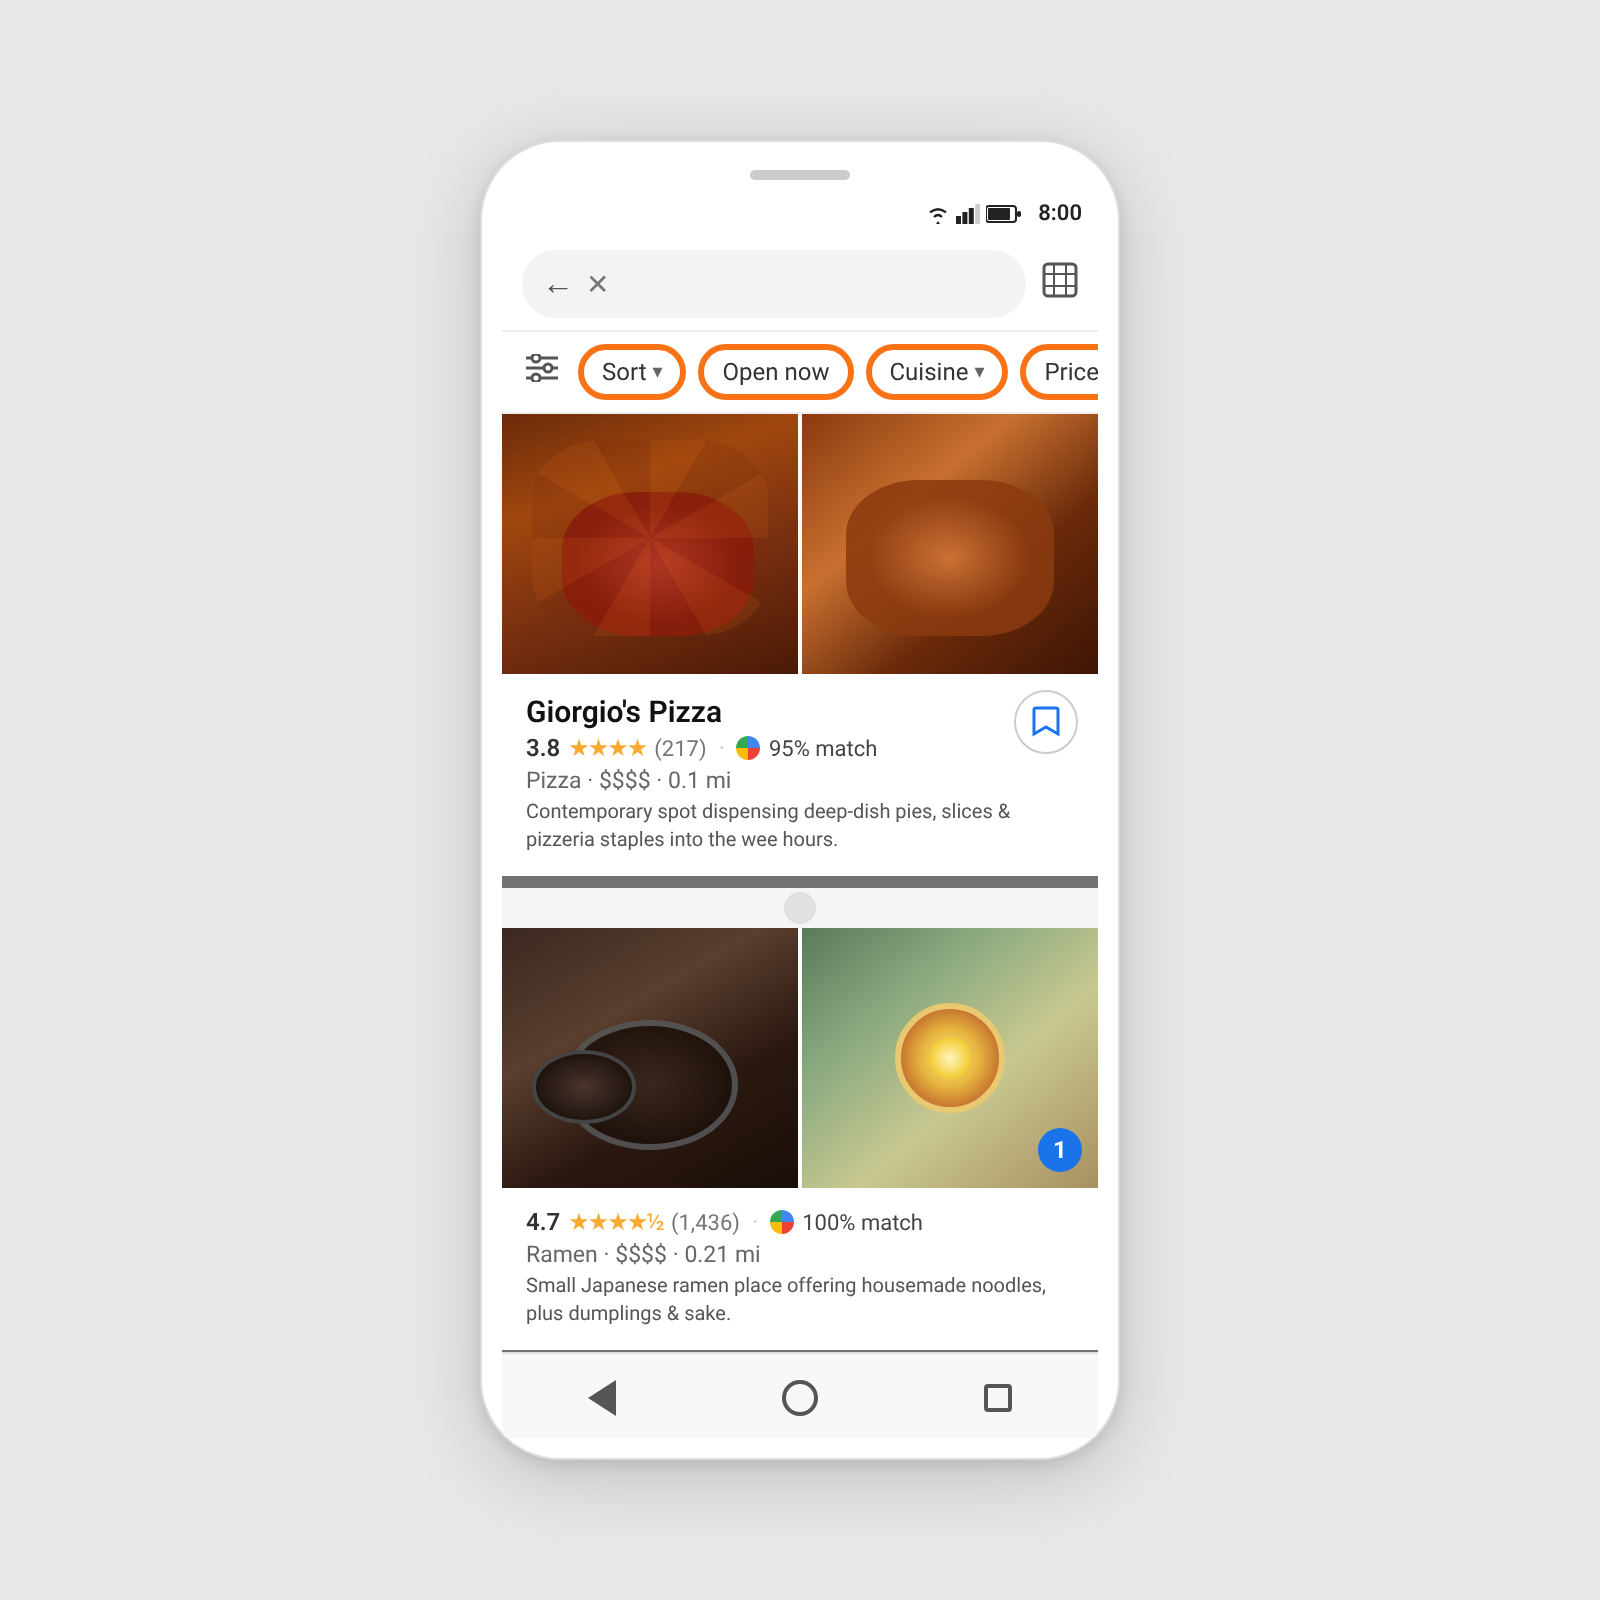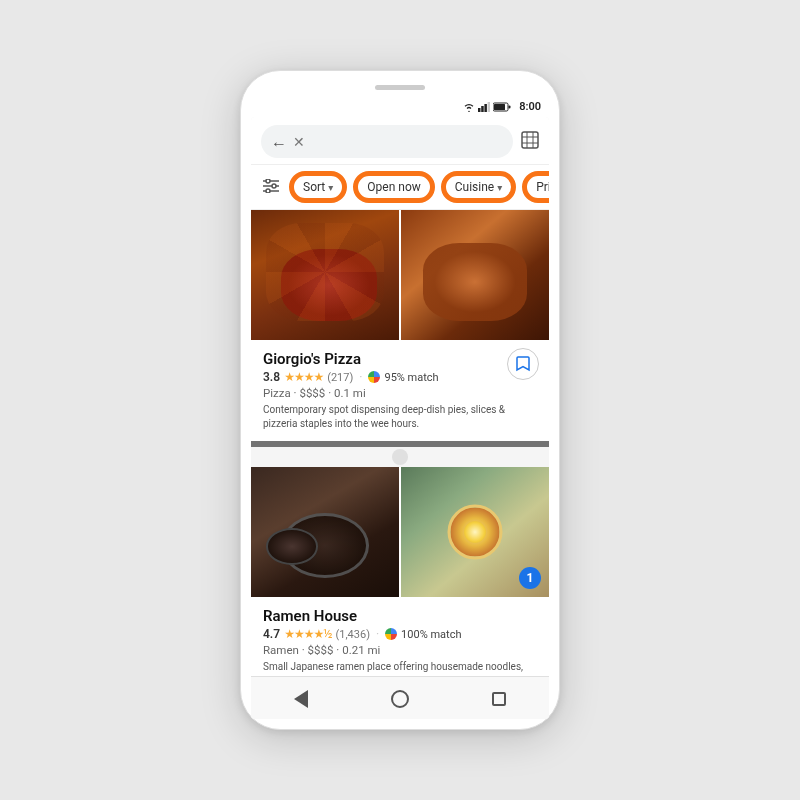--- a/index.html
+++ b/index.html
@@ -107,21 +107,21 @@
     .filter-icon {
       font-size: 14px;
       color: #555;
       cursor: pointer;
       padding: 2px 4px;
     }
     .filter-chip {
       display: flex;
       align-items: center;
       gap: 3px;
-      border: 5px solid #f97316;
+      border: 3px solid #f97316;
       border-radius: 16px;
       padding: 4px 9px;
       font-size: 12px;
       color: #333;
       background: #fff;
       cursor: pointer;
       white-space: nowrap;
     }
     .filter-chip .chevron {
       font-size: 10px;
@@ -407,21 +407,20 @@
           </div>
           <div class="card-img" style="position:relative;">
             <div style="width:100%;height:100%;background:linear-gradient(140deg,#5a7a5a 0%,#8aaa80 30%,#c8c890 60%,#a89060 100%);">
               <div style="position:absolute;top:50%;left:50%;transform:translate(-50%,-50%);width:55px;height:55px;border-radius:50%;background:radial-gradient(circle,#f5e090 0%,#e8b840 40%,#c87830 70%,#8b4820 100%);border:3px solid #e8c870;"></div>
               <div style="position:absolute;top:50%;left:50%;transform:translate(-50%,-50%);width:22px;height:22px;border-radius:50%;background:radial-gradient(circle,#fff5c0 0%,#f5d040 60%,#d4a030 100%);"></div>
             </div>
             <div class="badge-num">1</div>
           </div>
         </div>
         <div class="card-info">
-          <div class="card-name">Ramen House</div>
           <div class="card-rating-row">
             <span class="rating-num">4.7</span>
             <span class="stars">★★★★½</span>
             <span class="review-count">(1,436)</span>
             <span style="color:#ccc;margin:0 2px;">·</span>
             <span class="google-dot"></span>
             <span class="match-badge">100% match</span>
           </div>
           <div class="card-meta">
             <span>Ramen</span>

